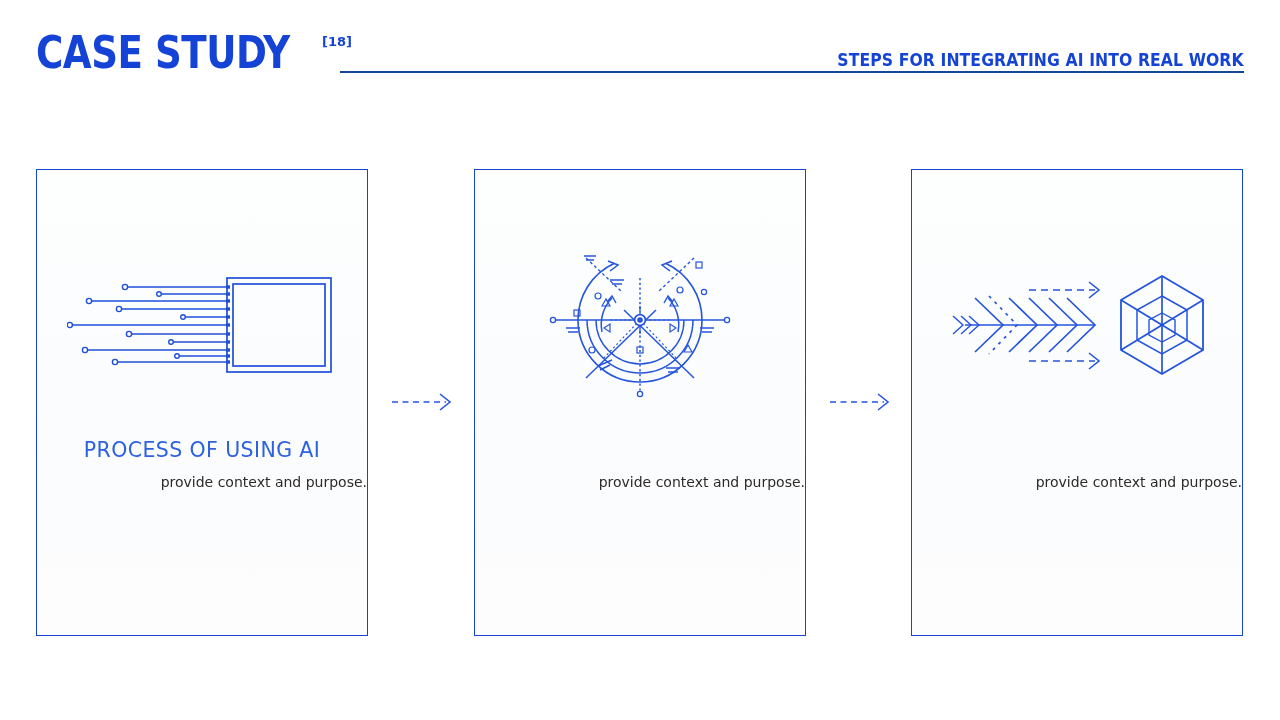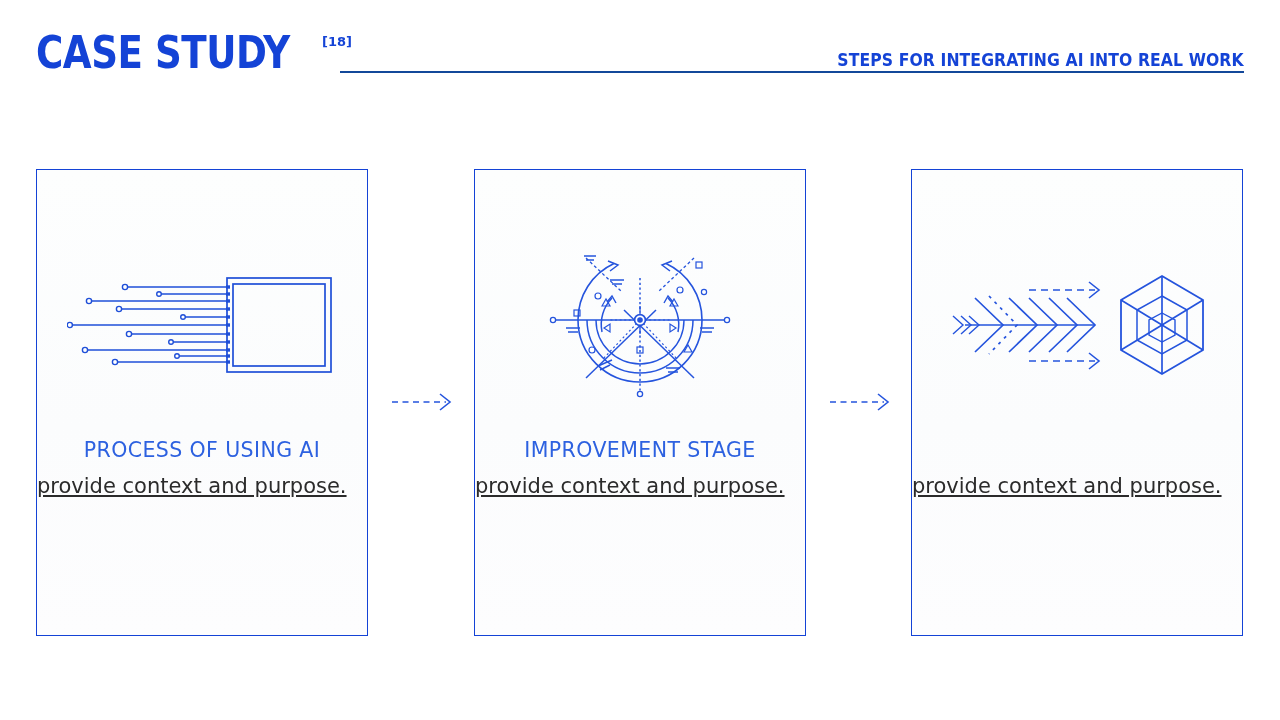--- a/index.html
+++ b/index.html
@@ -107,26 +107,25 @@
     color: #2d61e0;
     letter-spacing: 0.4px;
     font-family: "DejaVu Sans", sans-serif;
     font-weight: 400;
   }
   .card-desc {
     position: absolute;
     left: 0;
     top: 304px;
     width: 100%;
-    text-align: left;
-    font-size: 21px;
+    text-align: right;
+    font-size: 14px;
     color: #2b2b2b;
     font-family: "DejaVu Sans", sans-serif;
     font-weight: 400;
-    text-decoration: underline;
   }
 
   
   .connector {
     position: absolute;
     top: 388px;
     width: 70px;
     height: 28px;
   }
   #connector-1 { left: 390px; }
@@ -276,21 +275,20 @@
           <line x1="162" y1="84" x2="172" y2="84"></line>
           <line x1="126" y1="120" x2="140" y2="120"></line>
           <line x1="128" y1="124" x2="138" y2="124"></line>
           <line x1="58" y1="118" x2="72" y2="112"></line>
           <line x1="60" y1="122" x2="70" y2="117"></line>
         </g>
       </g>
     </svg>
   </div>
 
-  <div class="card-title">IMPROVEMENT STAGE</div>
   <div class="card-desc">provide context and purpose.</div>
 </div>
 
 <div class="card" id="card-3">
 
   <div class="card-icon">
     <svg width="260" height="115" viewBox="0 0 260 115">
       <g fill="none" stroke="#2554dd" stroke-width="1.7">
 
         <line x1="82" y1="22" x2="148" y2="22" stroke-dasharray="7 5"></line>

